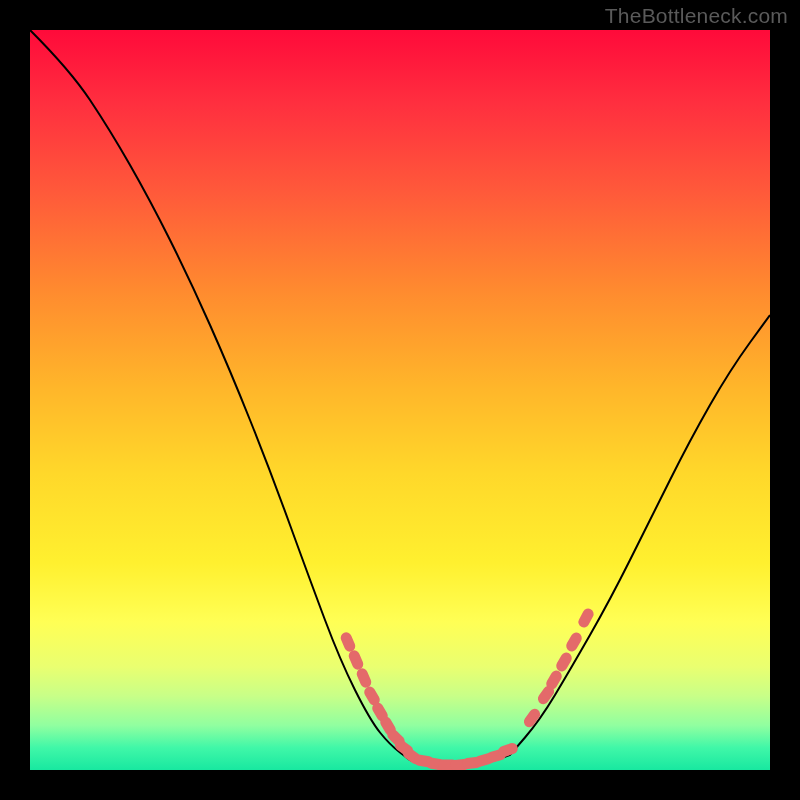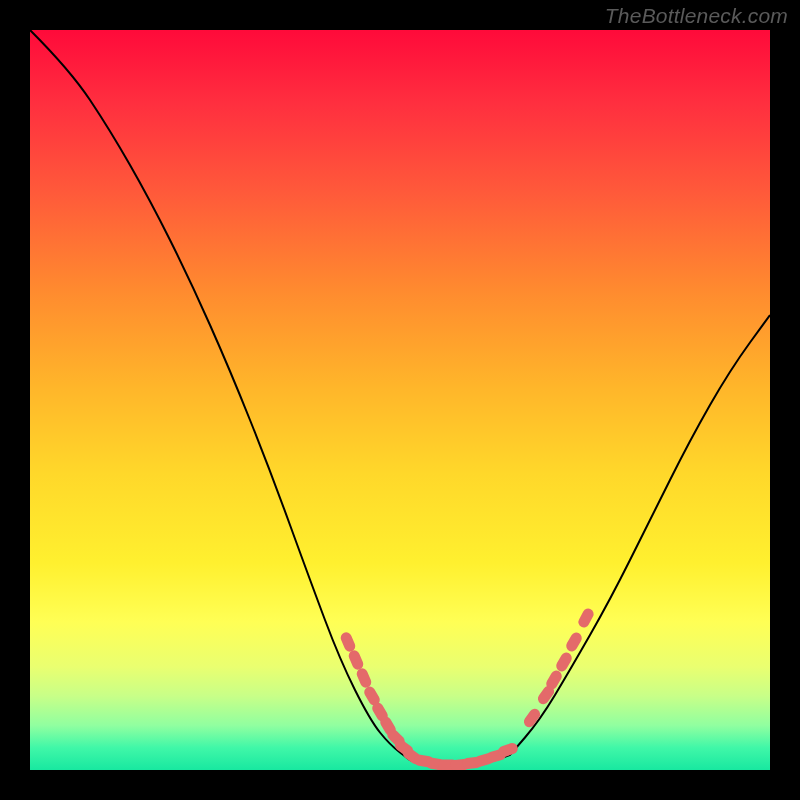--- a/index.html
+++ b/index.html
@@ -34,21 +34,20 @@
   }
   .watermark {
     position: absolute;
     top: 4px;
     right: 12px;
     color: #5a5a5a;
     font-size: 21px;
     font-weight: 500;
     letter-spacing: 0.2px;
     z-index: 5;
-    font-style: italic;
   }
   svg {
     position: absolute;
     left: 0;
     top: 0;
   }
 </style>
 </head>
 <body>
 

